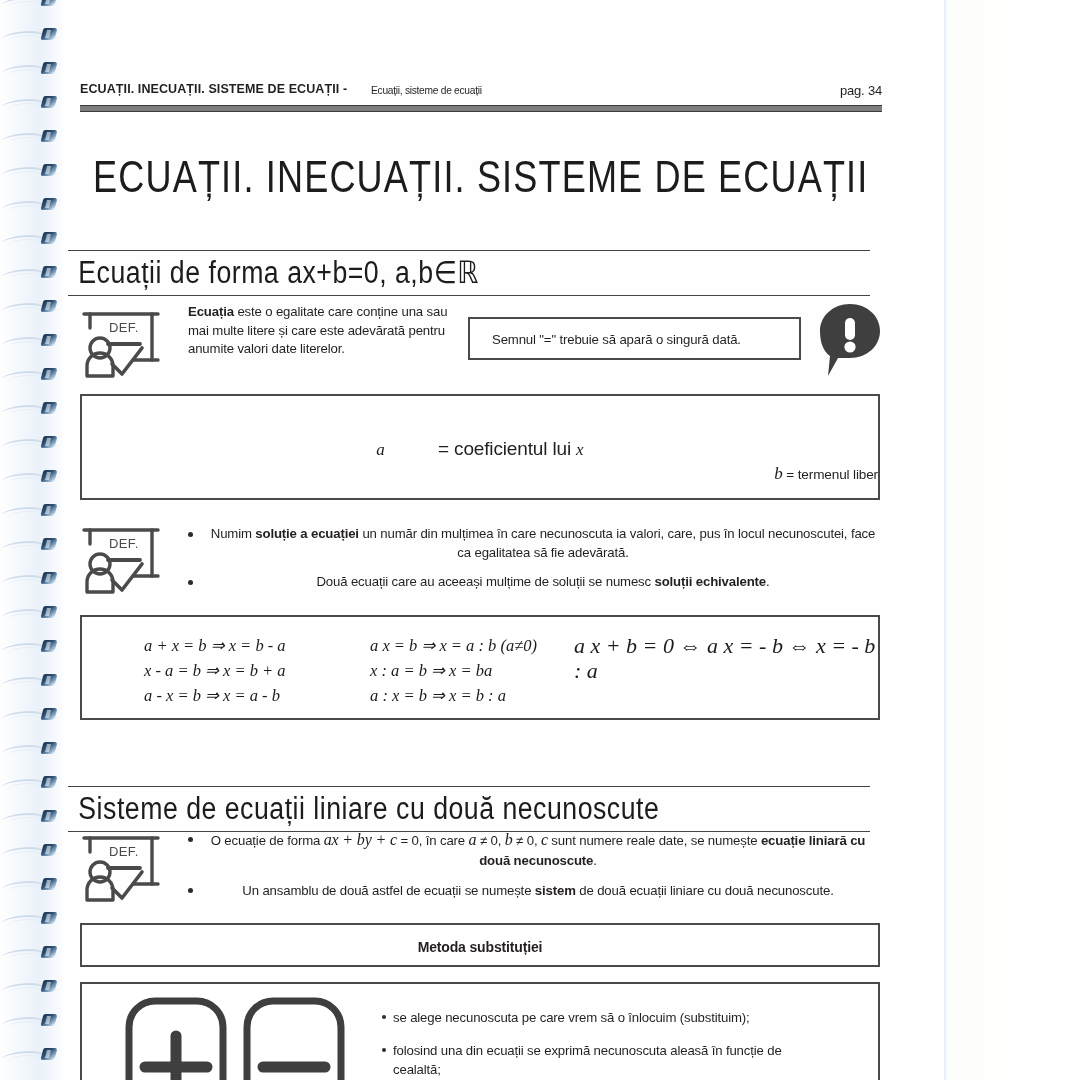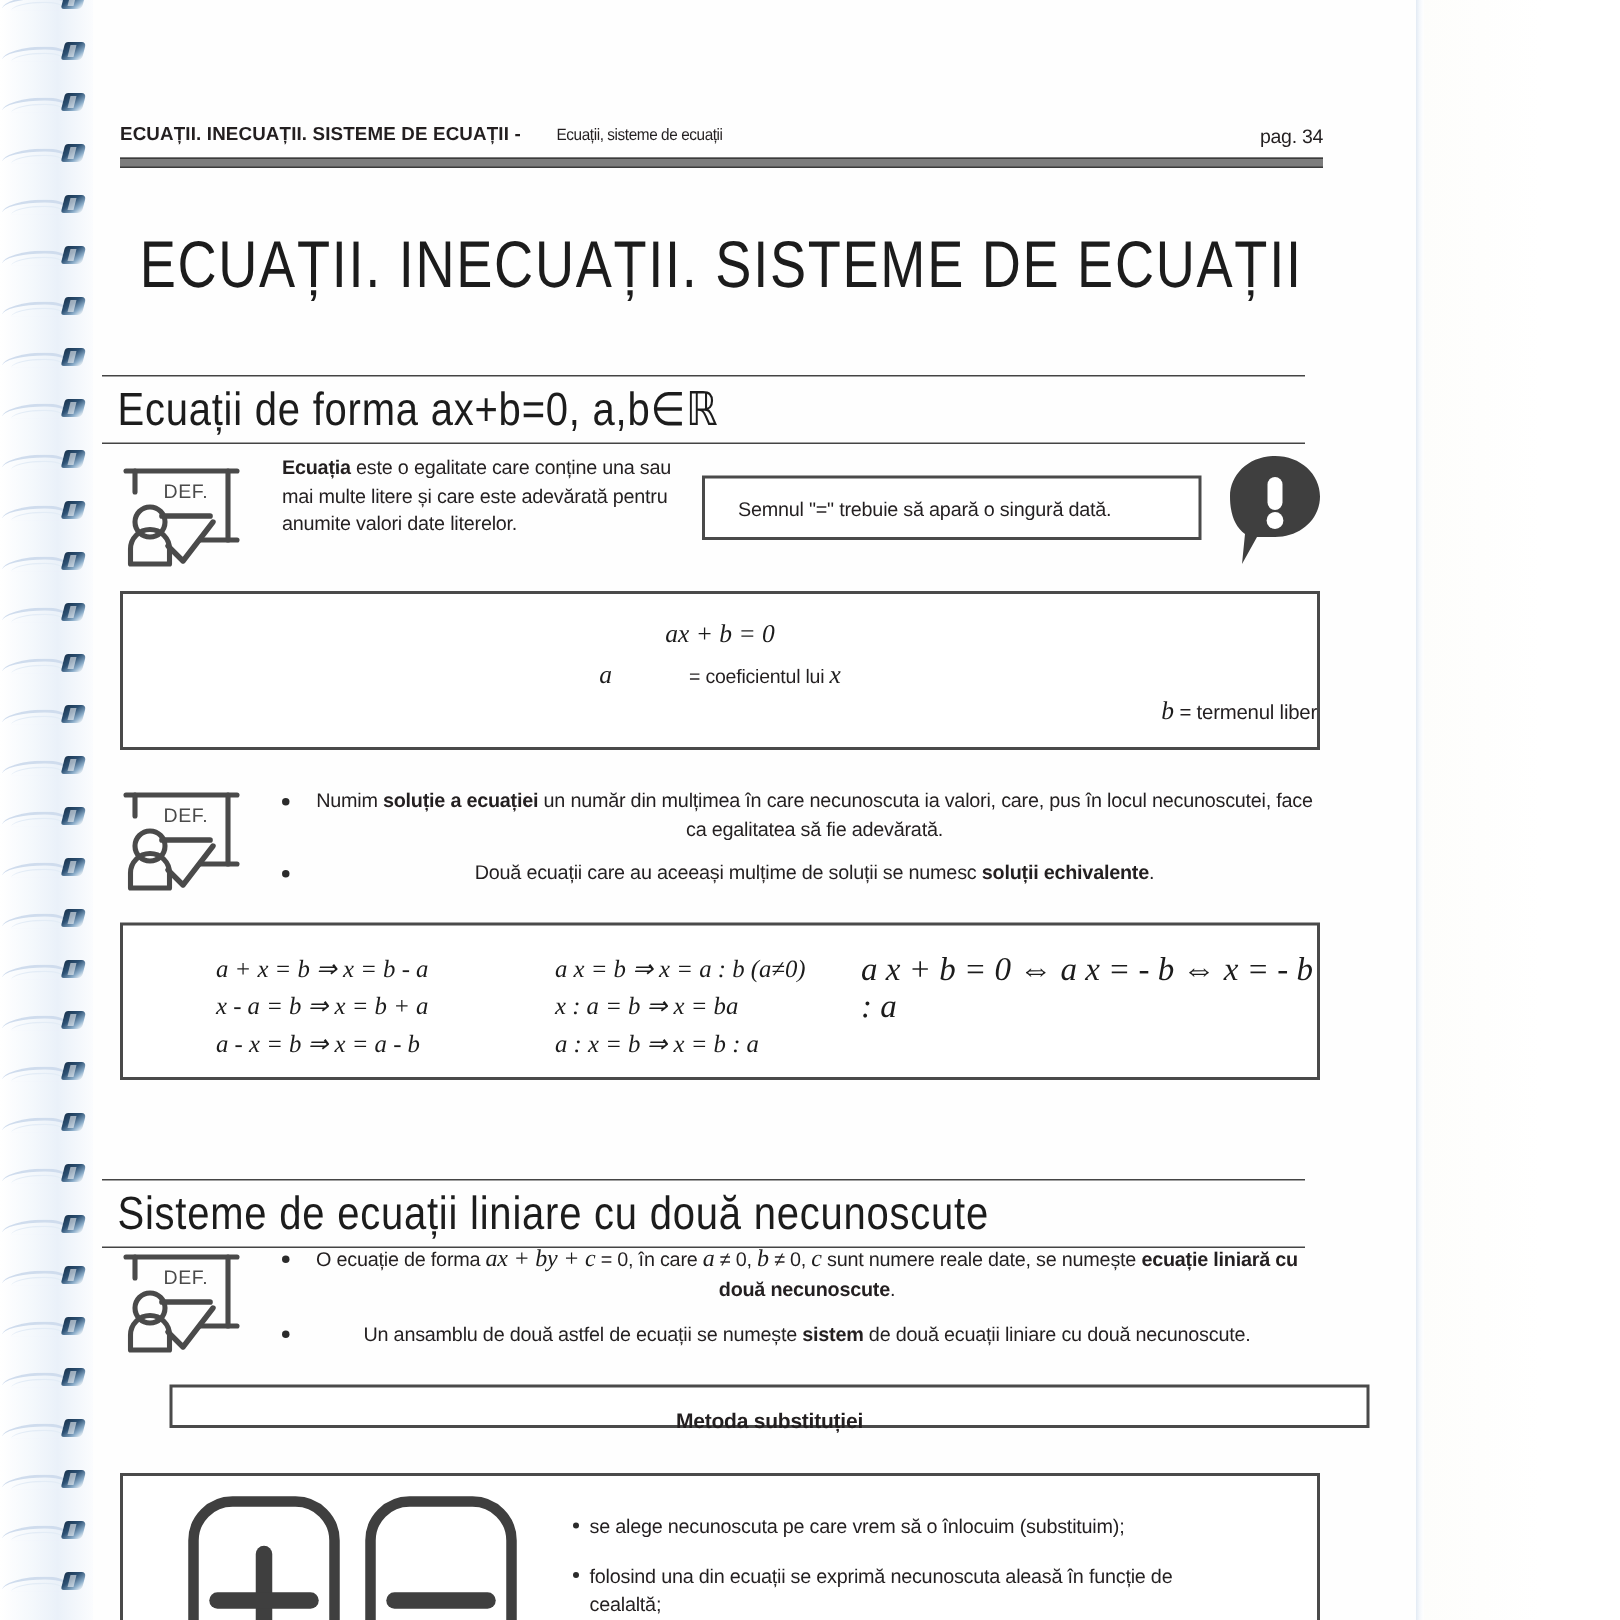--- a/index.html
+++ b/index.html
@@ -396,23 +396,22 @@
 
 <div style="position:absolute;left:818px;top:302px;width:64px;height:76px;">
   <svg width="64" height="76" viewBox="0 0 64 76">
     <path d="M32 2 C49 2 62 14 62 29 C62 44 49 56 32 56 L20 56 L10 74 L12 54 C5 49 2 40 2 29 C2 14 15 2 32 2 Z" fill="#3f3f3f"></path>
     <rect x="27" y="16" width="10" height="22" rx="5" fill="#ffffff"></rect>
     <circle cx="32" cy="45" r="5.6" fill="#ffffff"></circle>
   </svg>
 </div>
 
 <div class="box" style="left:80px;top:394px;width:800px;height:106px;">
-  <div class="math" style="position:absolute;left:0;top:17px;width:100%;text-align:center;font-size:17px;">ax + b = 0</div>
   <div style="position:absolute;left:0;top:44px;width:100%;text-align:center;">
-    <span class="math" style="font-size:17px;">a</span><span class="btext" style="font-size:13px;margin-left:48px;"> = coeficientul lui </span><span class="math" style="font-size:17px;">x</span>
+    <span class="math" style="font-size:17px;">a</span><span class="btext" style="font-size:19px;margin-left:48px;"> = coeficientul lui </span><span class="math" style="font-size:17px;">x</span>
   </div>
   <div style="position:absolute;left:0;top:68px;width:100%;text-align:right;">
     <span class="math" style="font-size:17px;">b</span><span class="btext" style="font-size:13.6px;"> = termenul liber</span>
   </div>
 </div>
 
 <div class="def-icon" style="left:78px;top:520px;">
   <svg width="86" height="76" viewBox="0 0 86 76" fill="none" stroke="#4a4a4a" stroke-width="3.4" stroke-linecap="round">
     <path d="M6 10 H80"></path>
     <path d="M12 10 V24"></path>
@@ -473,21 +472,21 @@
 
 <div style="position:absolute;left:180px;top:830px;width:690px;">
   <div class="btext bul" style="margin-bottom:10px;line-height:20px;">
     <span>O ecuație de forma </span><span class="math" style="font-size:16px;">ax + by + c</span><span> = 0, în care </span><span class="math" style="font-size:16px;">a</span><span> ≠ 0, </span><span class="math" style="font-size:16px;">b</span><span> ≠ 0, </span><span class="math" style="font-size:16px;">c</span><span> sunt numere reale date, se numește </span><b>ecuație liniară cu două necunoscute</b><span>.</span>
   </div>
   <div class="btext bul" style="line-height:20px;">
     <span>Un ansamblu de două astfel de ecuații se numește </span><b>sistem</b><span> de două ecuații liniare cu două necunoscute.</span>
   </div>
 </div>
 
-<div class="box" style="left:80px;top:923px;width:800px;height:29px;margin-left:33px;">
+<div class="box" style="left:80px;top:923px;width:800px;height:44px;">
   <div class="btext" style="position:absolute;left:0;top:13px;width:100%;text-align:center;font-weight:bold;font-size:14px;">Metoda substituției</div>
 </div>
 
 <div class="box" style="left:80px;top:982px;width:800px;height:140px;">
 
   <div style="position:absolute;left:42px;top:12px;">
     <svg width="104" height="128" viewBox="0 0 104 128" fill="none" stroke="#3f3f3f" stroke-width="7">
       <rect x="5" y="5" width="94" height="150" rx="26"></rect>
       <path d="M52 40 V102" stroke-width="11" stroke-linecap="round"></path>
       <path d="M21 71 H83" stroke-width="11" stroke-linecap="round"></path>

